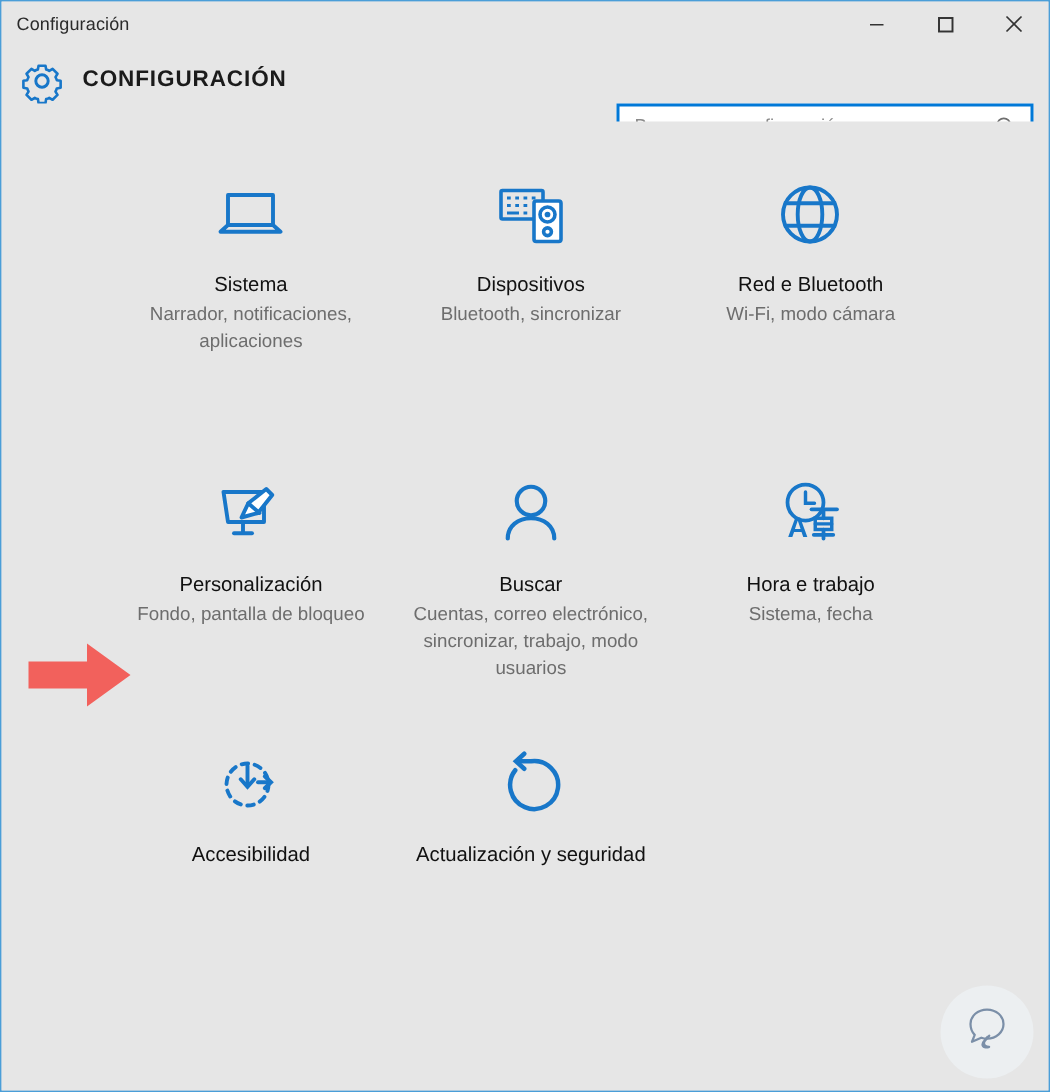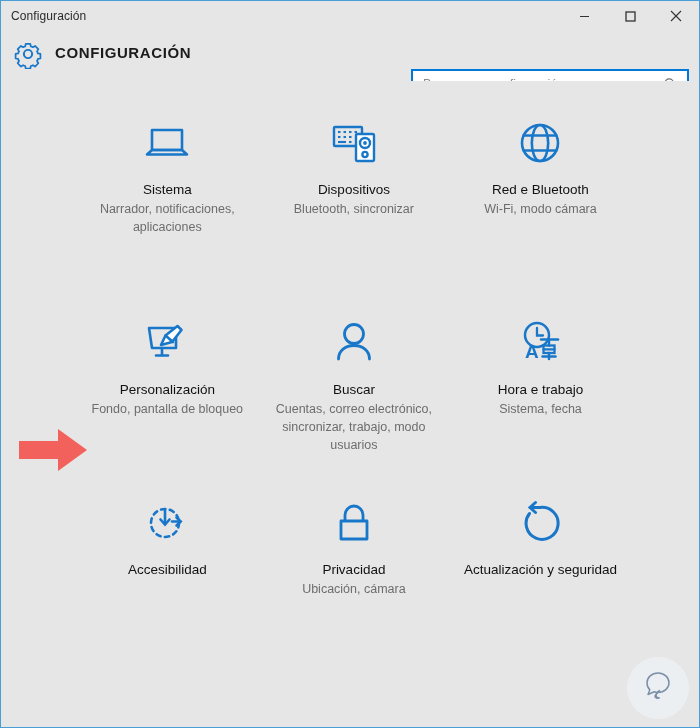--- a/index.html
+++ b/index.html
@@ -354,32 +354,20 @@
               <line x1="26" y1="15.5" x2="26" y2="29"></line>
               <path d="M21.5 24.5L26 29.5l4.5-5"></path>
               <path d="M33 26.5h8"></path>
               <path d="M37.5 22.5l4.2 4-4.2 4"></path>
             </g>
           </svg>
         </div>
         <div class="tile-title">Accesibilidad</div>
       </div>
 
-      <div class="tile">
-        <div class="tile-icon">
-          <svg width="56" height="56" viewBox="0 0 56 56" aria-hidden="true">
-            <g fill="none" stroke="#1877c9" stroke-width="2.8" stroke-linejoin="round">
-              <path d="M19 26v-6a9 9 0 0 1 18 0v6"></path>
-              <rect x="15" y="26" width="26" height="18"></rect>
-            </g>
-          </svg>
-        </div>
-        <div class="tile-title">Privacidad</div>
-        <div class="tile-sub">Ubicación, cámara</div>
-      </div>
 
       <div class="tile">
         <div class="tile-icon">
           <svg width="56" height="56" viewBox="0 0 56 56" aria-hidden="true">
             <g fill="none" stroke="#1877c9" stroke-width="3" stroke-linecap="round">
               <path d="M17.5 18.5A16 16 0 1 0 28 12.5h-9"></path>
               <path d="M23.5 7.5l-5.5 5 5.5 5"></path>
             </g>
           </svg>
         </div>

